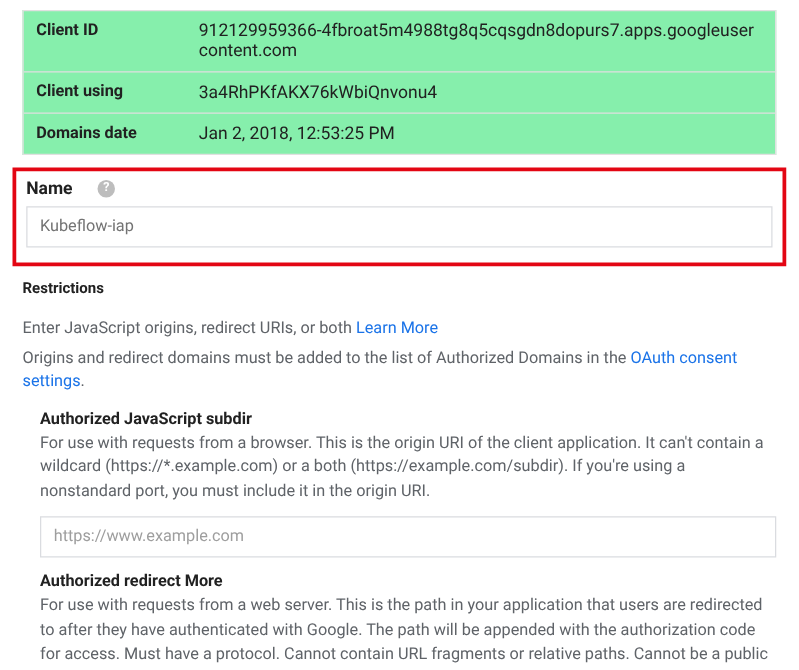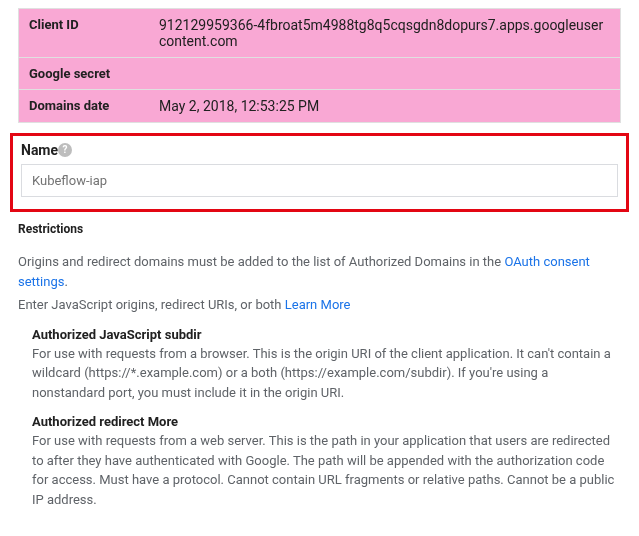--- a/index.html
+++ b/index.html
@@ -5,21 +5,21 @@
     * { box-sizing: border-box; margin: 0; padding: 0; }
     body {
       font-family: Roboto, Arial, sans-serif;
       font-size: 13px;
       color: #212121;
       background: #fff;
       width: 639px;
       padding: 8px 0;
     }
     .info-table {
-      background: #f9a8d4;
+      background: #86efac;
       border: 1px solid #e0e0e0;
       margin: 0 18px 10px 18px;
     }
     .info-row {
       display: flex;
       border-bottom: 1px solid #e0e0e0;
       padding: 8px 10px;
     }
     .info-row:last-child { border-bottom: none; }
     .info-label {
@@ -36,21 +36,21 @@
       border: 3px solid #e30613;
       margin: 0 10px 10px 10px;
       padding: 6px 8px 12px 8px;
     }
     .section-label {
       font-weight: bold;
       font-size: 14px;
       margin-bottom: 6px;
       display: flex;
       align-items: center;
-      gap: 0;
+      gap: 20px;
     }
     .help-icon {
       width: 14px; height: 14px;
       border-radius: 50%;
       background: #bdbdbd;
       color: #fff;
       font-size: 10px;
       line-height: 14px;
       text-align: center;
       display: inline-block;
@@ -86,48 +86,50 @@
   </style>
 </head>
 <body>
 
 <div class="info-table">
   <div class="info-row">
     <div class="info-label">Client ID</div>
     <div class="info-value">912129959366-4fbroat5m4988tg8q5cqsgdn8dopurs7.apps.googleusercontent.com</div>
   </div>
   <div class="info-row">
-    <div class="info-label">Google secret</div>
+    <div class="info-label">Client using</div>
+    <div class="info-value">3a4RhPKfAKX76kWbiQnvonu4</div>
   </div>
   <div class="info-row">
     <div class="info-label">Domains date</div>
-    <div class="info-value">May 2, 2018, 12:53:25 PM</div>
+    <div class="info-value">Jan 2, 2018, 12:53:25 PM</div>
   </div>
 </div>
 
 <div class="highlight-box">
   <div class="section-label">
     <span>Name</span>
     <span class="help-icon">?</span>
   </div>
   <input type="text" class="text-input" value="Kubeflow-iap" style="">
 </div>
 
 <div class="content-pad">
   <div class="restrictions-heading">Restrictions</div>
   <div class="desc-text">
-    <span>Origins and redirect domains must be added to the list of Authorized Domains in the </span><a class="link">OAuth consent settings</a><span>.</span>
+    <span>Enter JavaScript origins, redirect URIs, or both </span><a class="link">Learn More</a>
   </div>
   <div class="desc-text">
-    <span>Enter JavaScript origins, redirect URIs, or both </span><a class="link">Learn More</a>
+    <span>Origins and redirect domains must be added to the list of Authorized Domains in the </span><a class="link">OAuth consent settings</a><span>.</span>
   </div>
 </div>
 
 <div class="subsection">
   <div class="sub-heading">Authorized JavaScript subdir</div>
   <div class="desc-text">For use with requests from a browser. This is the origin URI of the client application. It can't contain a wildcard (https://*.example.com) or a both (https://example.com/subdir). If you're using a nonstandard port, you must include it in the origin URI.</div>
+  <input type="text" class="text-input" style="margin-top: 6px;" placeholder="https://www.example.com">
 </div>
 
 <div class="subsection">
   <div class="sub-heading">Authorized redirect More</div>
   <div class="desc-text">For use with requests from a web server. This is the path in your application that users are redirected to after they have authenticated with Google. The path will be appended with the authorization code for access. Must have a protocol. Cannot contain URL fragments or relative paths. Cannot be a public IP address.</div>
 
 </div>
 
 </body></html>

